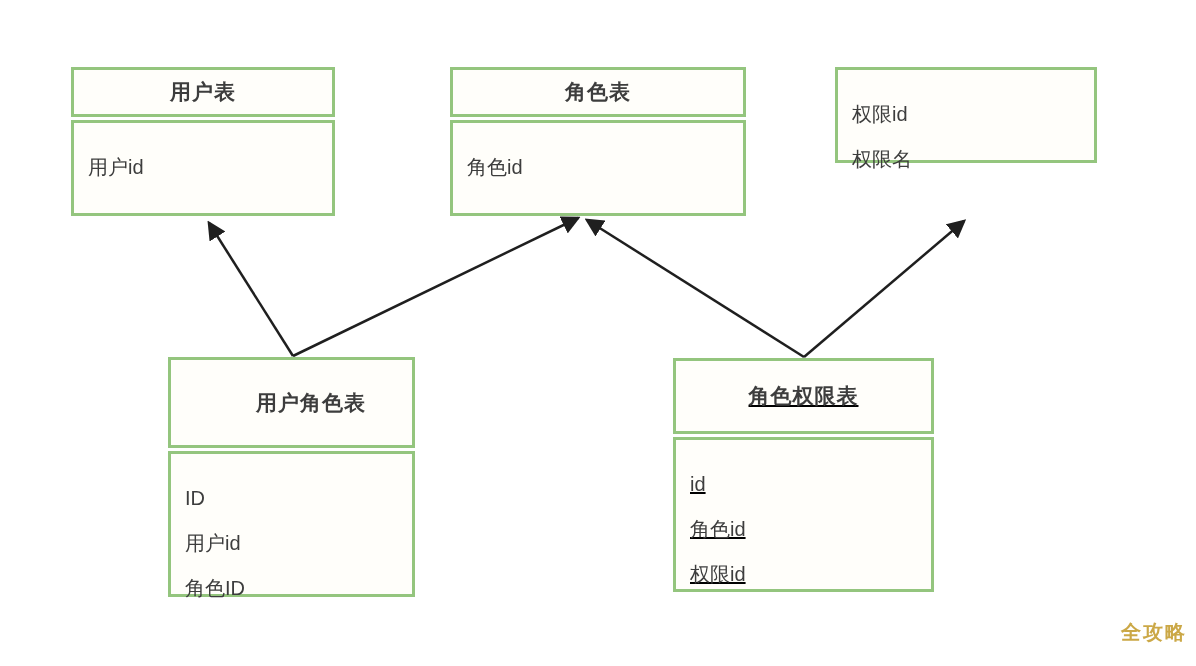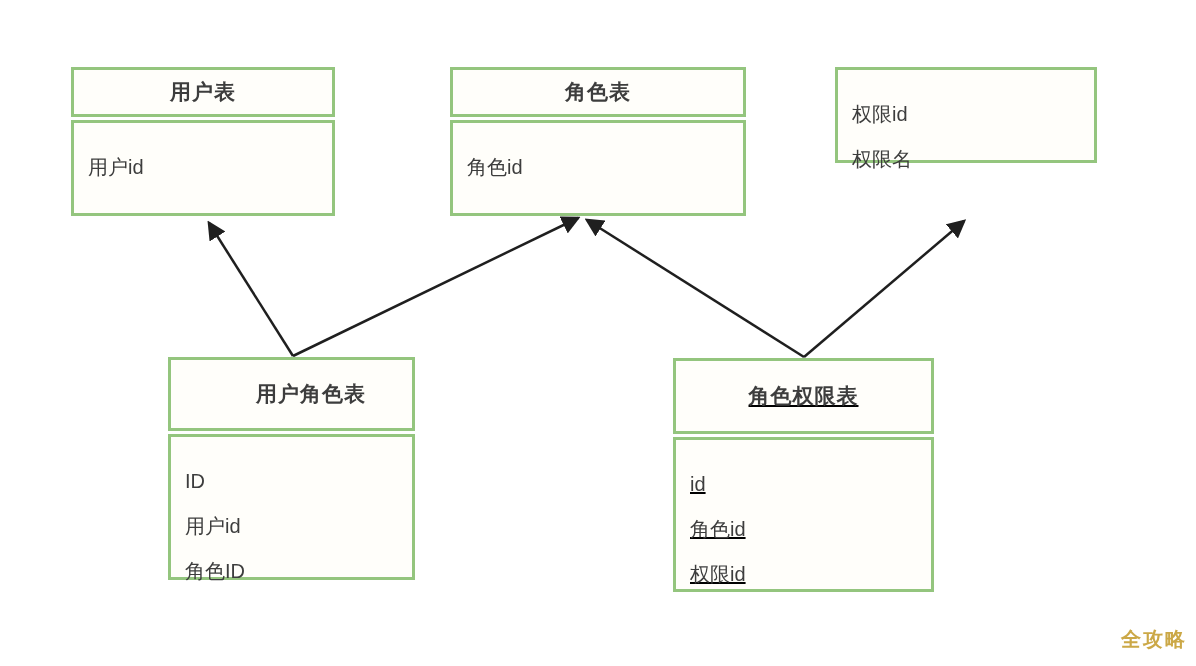--- a/index.html
+++ b/index.html
@@ -34,25 +34,25 @@
     font-size:20px;color:var(--text,#3d3d3d);
   }
   
   .t1{left:71px;top:67px;width:264px;}
   .t1 .hdr{height:50px;} .t1 .bod{height:96px;}
   .t2{left:450px;top:67px;width:296px;border-radius:16px;}
   .t2 .hdr{height:50px;} .t2 .bod{height:96px;}
   .t3{left:835px;top:67px;width:262px;}
   .t3 .hdr{height:50px;} .t3 .bod{height:96px;}
   .t4{left:168px;top:357px;width:247px;}
-  .t4 .hdr{height:74px;padding-left:39px;} .t4 .bod{height:146px;}
+  .t4 .hdr{height:91px;padding-left:39px;} .t4 .bod{height:146px;}
   .t5{left:673px;top:358px;width:261px;text-decoration:underline;}
   .t5 .hdr{height:76px;} .t5 .bod{height:155px;}
   .watermark{
-    position:absolute;right:9px;bottom:13px;
+    position:absolute;right:9px;bottom:20px;
     font-size:20px;font-weight:bold;
     color:var(--watermark,#c9a43e);
     letter-spacing:2px;opacity:0.95;
   }
 </style>
 </head>
 <body>
 
 <div id="canvas" style="--border: #94c57e; --boxbg: #fffefa; --text: #3d3d3d; --arrow: #1f1f1f; --watermark: #c9a43e;">
 

